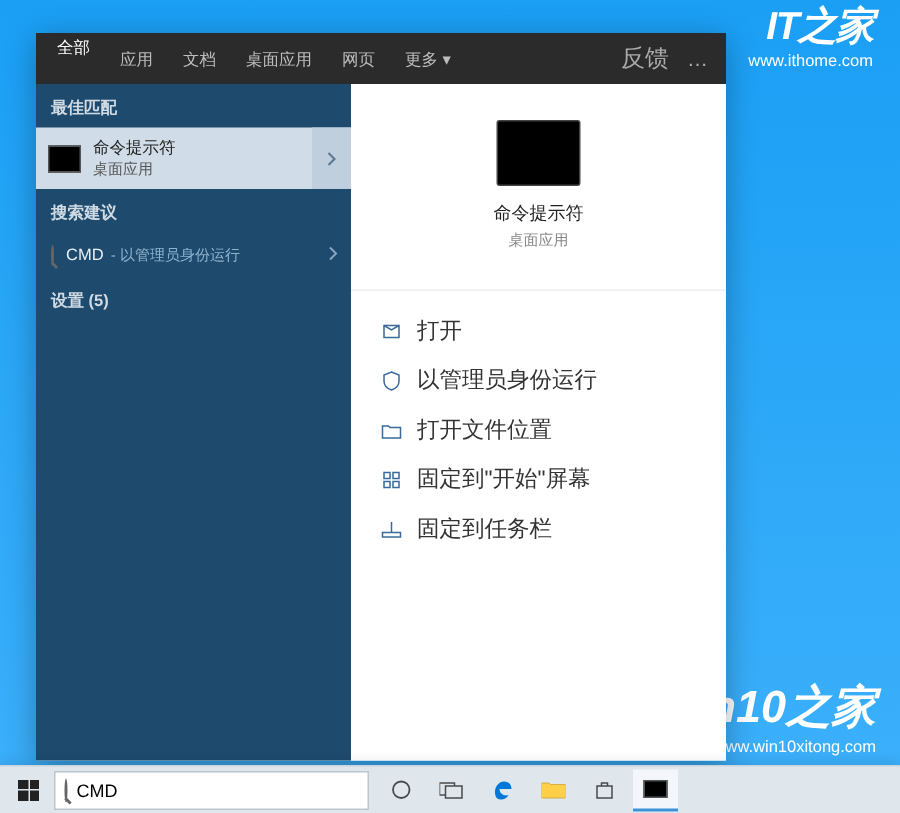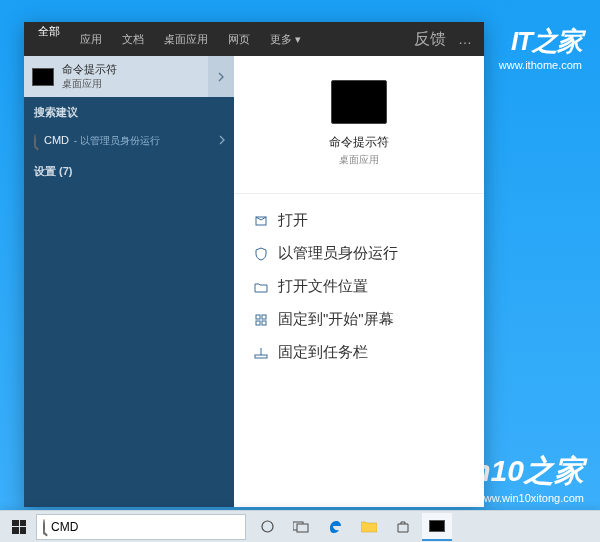--- a/index.html
+++ b/index.html
@@ -7,21 +7,21 @@
     width: 600px;
     height: 542px;
     font-family: "Microsoft YaHei", "Segoe UI", sans-serif;
     background: linear-gradient(180deg, #1a9ff5 0%, #2ca8f8 50%, #3db0fb 100%);
     position: relative;
     overflow: hidden;
     font-size: 12px;
   }
   
   .wm-top {
-    position: absolute; top: 24px; right: 18px; color: #fff;
+    position: absolute; top: 0; right: 18px; color: #fff;
     text-align: right; font-size: 11px;
   }
   .wm-top .logo {
     font-size: 26px; font-weight: bold; font-style: italic; letter-spacing: -1px;
   }
   .wm-bottom {
     position: absolute; bottom: 38px; right: 16px; color: #fff;
     text-align: right; font-size: 11px;
   }
   .wm-bottom .logo2 { font-size: 30px; font-weight: 700; font-style: italic; }
@@ -144,20 +144,21 @@
     <span class="tab">文档</span>
     <span class="tab">桌面应用</span>
     <span class="tab">网页</span>
     <span class="tab">更多 ▾</span>
     <span class="spacer"></span>
     <span class="feedback">反馈</span>
     <span class="more-dots">…</span>
   </div>
   <div class="body">
     <div class="left">
+      <div class="section-label">最佳匹配</div>
       <div class="best-match">
         <div class="thumb"></div>
         <div class="text">
           <div class="t1">命令提示符</div>
           <div class="t2">桌面应用</div>
         </div>
         <div class="arrow">
           <svg width="10" height="10" viewBox="0 0 10 10">
               <path d="M3 1l4 4-4 4" stroke="#5a7890" stroke-width="1.4" fill="none"></path>
             </svg>
@@ -168,21 +169,21 @@
         <span><span class="search-glyph"></span></span>
         <span>
           <span class="q">CMD</span><span class="hint"> - 以管理员身份运行</span>
         </span>
         <span class="chev">
           <svg width="8" height="10" viewBox="0 0 8 10">
               <path d="M2 1l4 4-4 4" stroke="#8aa9c0" stroke-width="1.3" fill="none"></path>
             </svg>
         </span>
       </div>
-      <div class="section-label">设置 (7)</div>
+      <div class="section-label">设置 (5)</div>
     </div>
     <div class="right">
       <div class="preview-icon"></div>
       <div class="preview-title">命令提示符</div>
       <div class="preview-sub">桌面应用</div>
       <div class="actions">
         <div class="action">
           <svg width="14" height="14" viewBox="0 0 14 14">
               <rect x="2" y="3" width="10" height="8" fill="none" stroke="#3a6a99" stroke-width="1"></rect>
               <path d="M2 3l5 3 5-3" stroke="#3a6a99" fill="none"></path>

